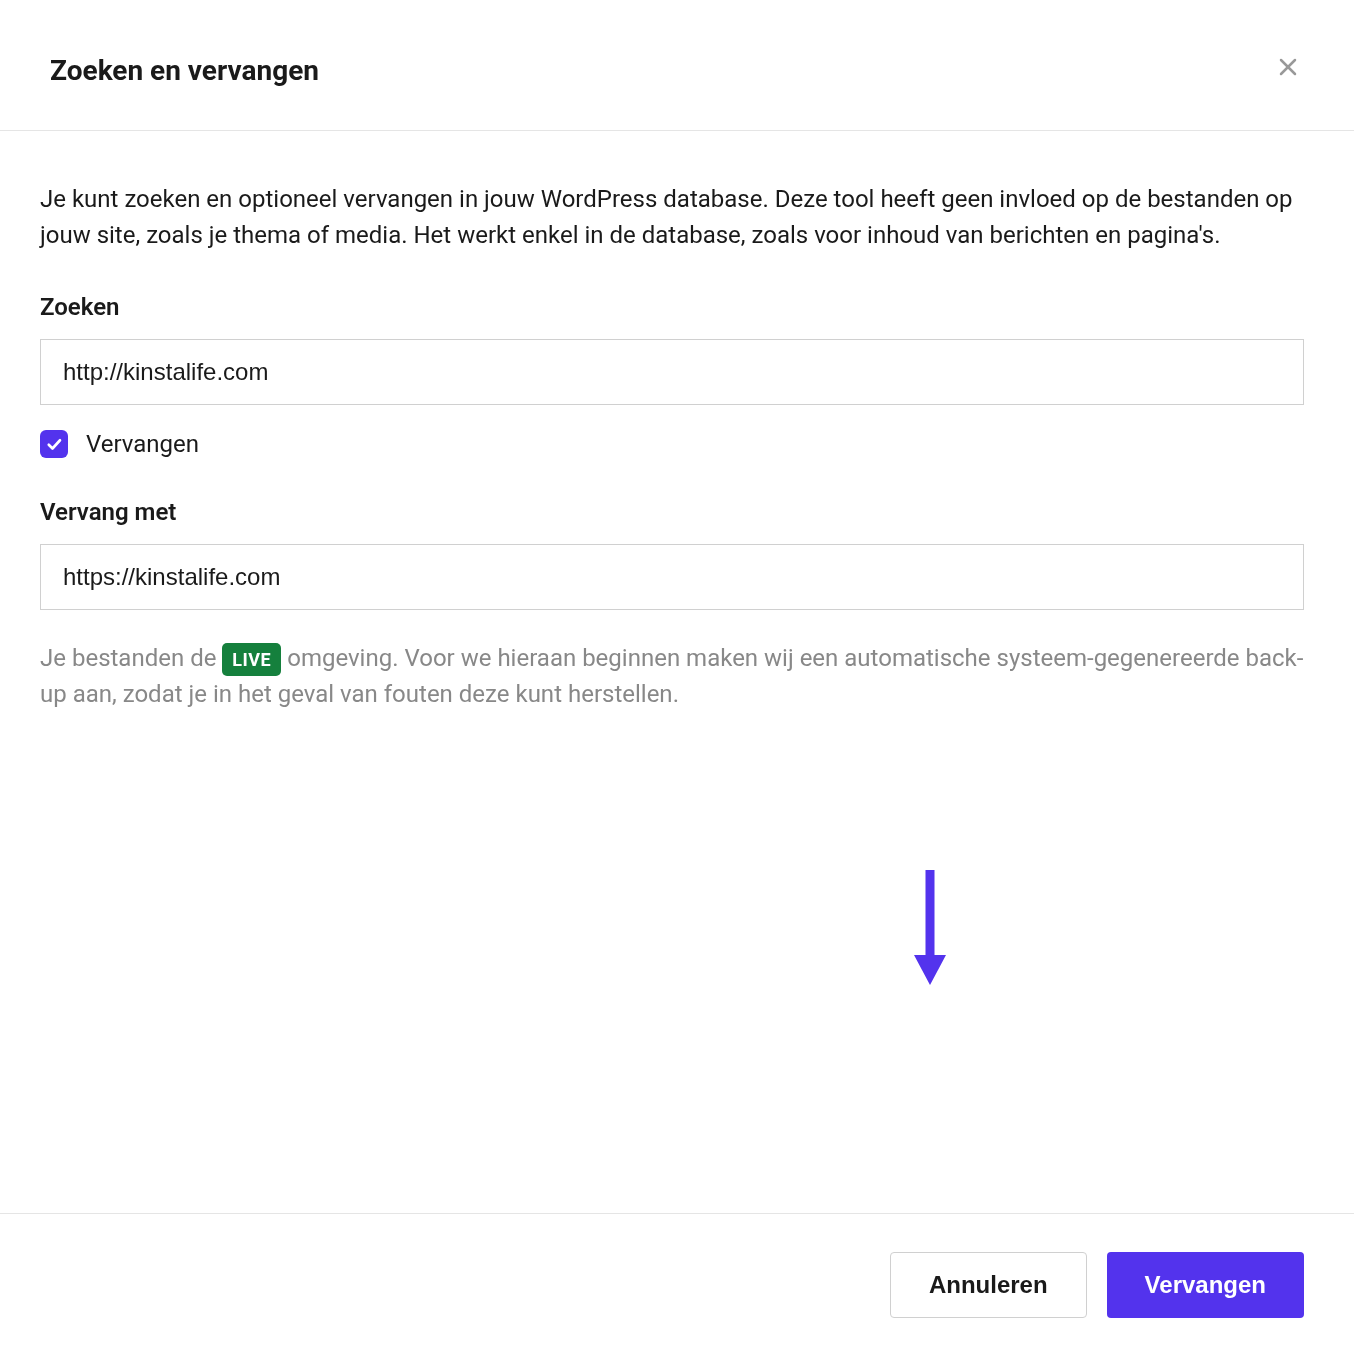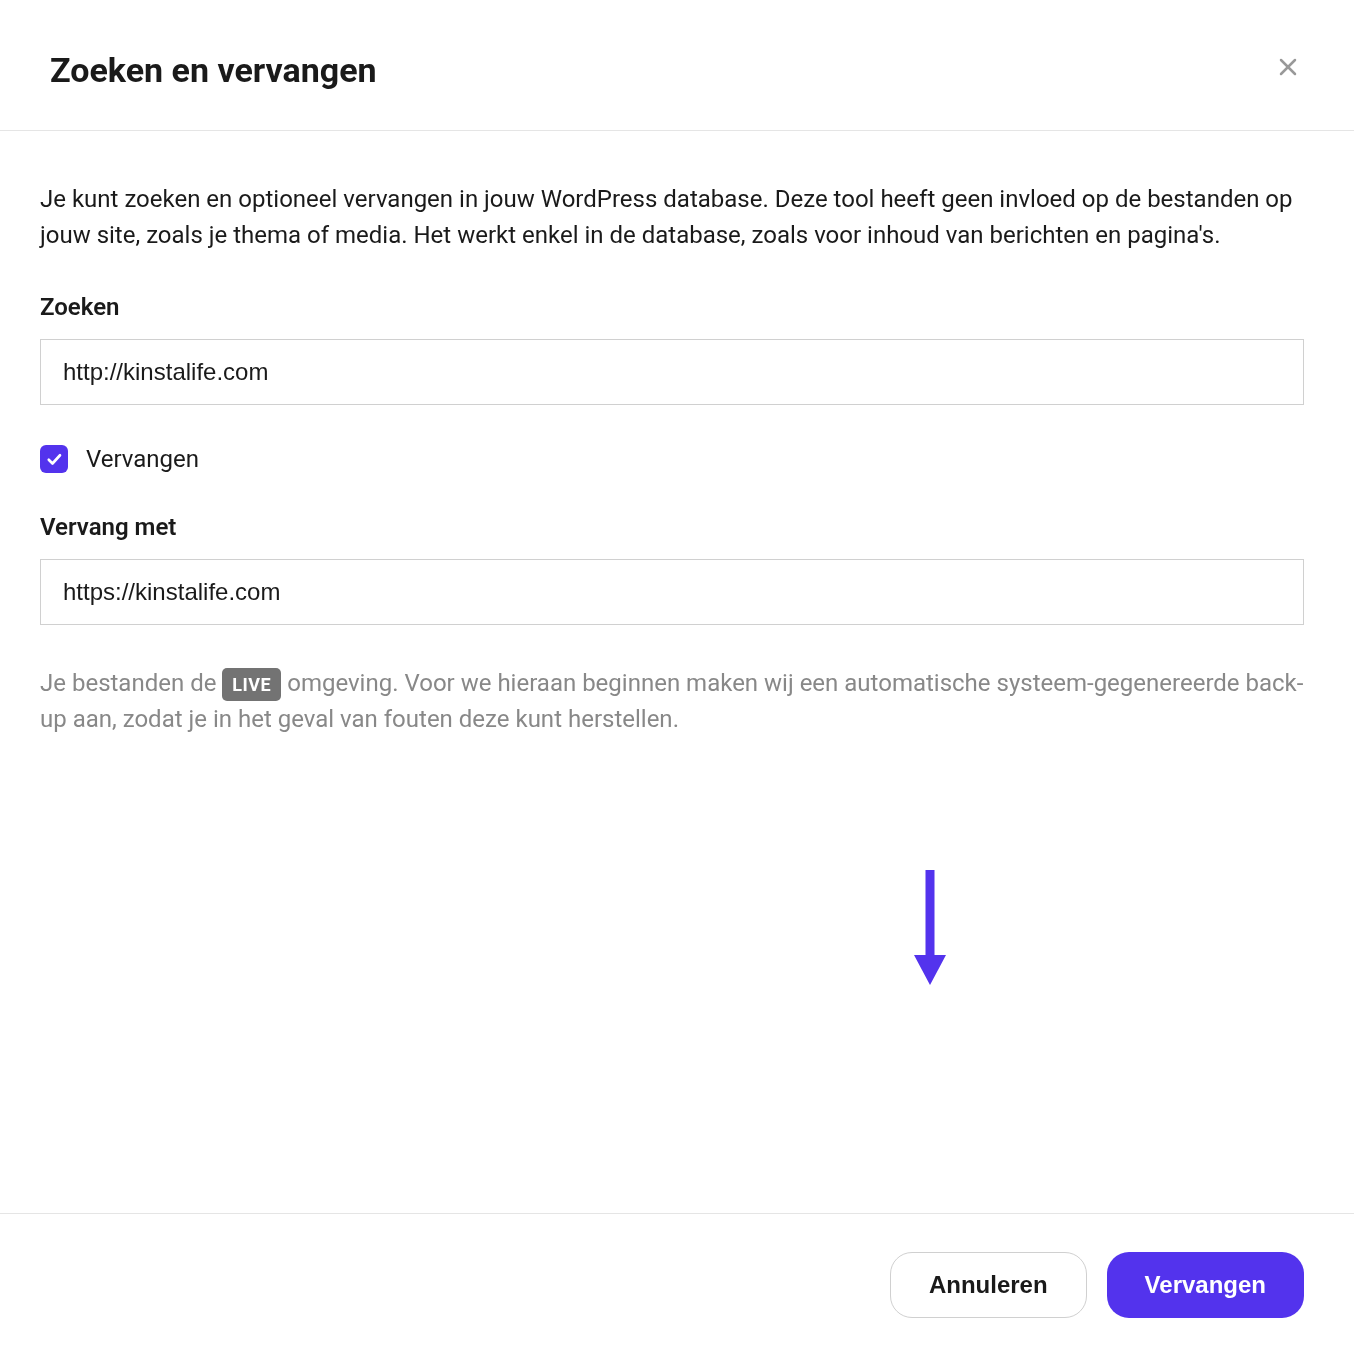--- a/index.html
+++ b/index.html
@@ -16,21 +16,21 @@
       position: relative;
     }
     .modal-header {
       display: flex;
       justify-content: space-between;
       align-items: center;
       padding: 50px 50px 40px 50px;
       border-bottom: 1px solid #e5e5e5;
     }
     .modal-title {
-      font-size: 34px;
+      font-size: 28px;
       font-weight: 700;
       color: #1a1a1a;
     }
     .close-icon {
       font-size: 28px;
       color: #999;
       cursor: pointer;
       background: none;
       border: none;
       padding: 4px;
@@ -38,21 +38,21 @@
     .modal-body {
       padding: 50px 50px 20px 40px;
     }
     .description {
       font-size: 24px;
       line-height: 1.5;
       color: #1a1a1a;
       margin-bottom: 40px;
     }
     .form-group {
-      margin-bottom: 40px;
+      margin-bottom: 25px;
     }
     .form-label {
       display: block;
       font-size: 24px;
       font-weight: 600;
       color: #1a1a1a;
       margin-bottom: 18px;
     }
     .text-input {
       width: 100%;
@@ -89,21 +89,21 @@
       color: #1a1a1a;
     }
     .info-text {
       font-size: 24px;
       line-height: 1.5;
       color: #888;
       margin-top: 30px;
     }
     .live-badge {
       display: inline-block;
-      background: #737373;
+      background: #15803d;
       color: #ffffff;
       font-size: 18px;
       font-weight: 700;
       padding: 3px 10px;
       border-radius: 5px;
       vertical-align: middle;
       letter-spacing: 0.5px;
     }
     .arrow-annotation {
       position: absolute;
@@ -123,21 +123,21 @@
       border-top: 1px solid #e5e5e5;
       padding: 38px 50px 38px 50px;
       display: flex;
       justify-content: flex-end;
       gap: 20px;
     }
     .btn {
       padding: 18px 38px;
       font-size: 24px;
       font-weight: 600;
-      border-radius: 22px;
+      border-radius: 4px;
       cursor: pointer;
       border: none;
     }
     .btn-secondary {
       background: #ffffff;
       color: #1a1a1a;
       border: 1px solid #d0d0d0;
     }
     .btn-primary {
       background: #5333ed;

